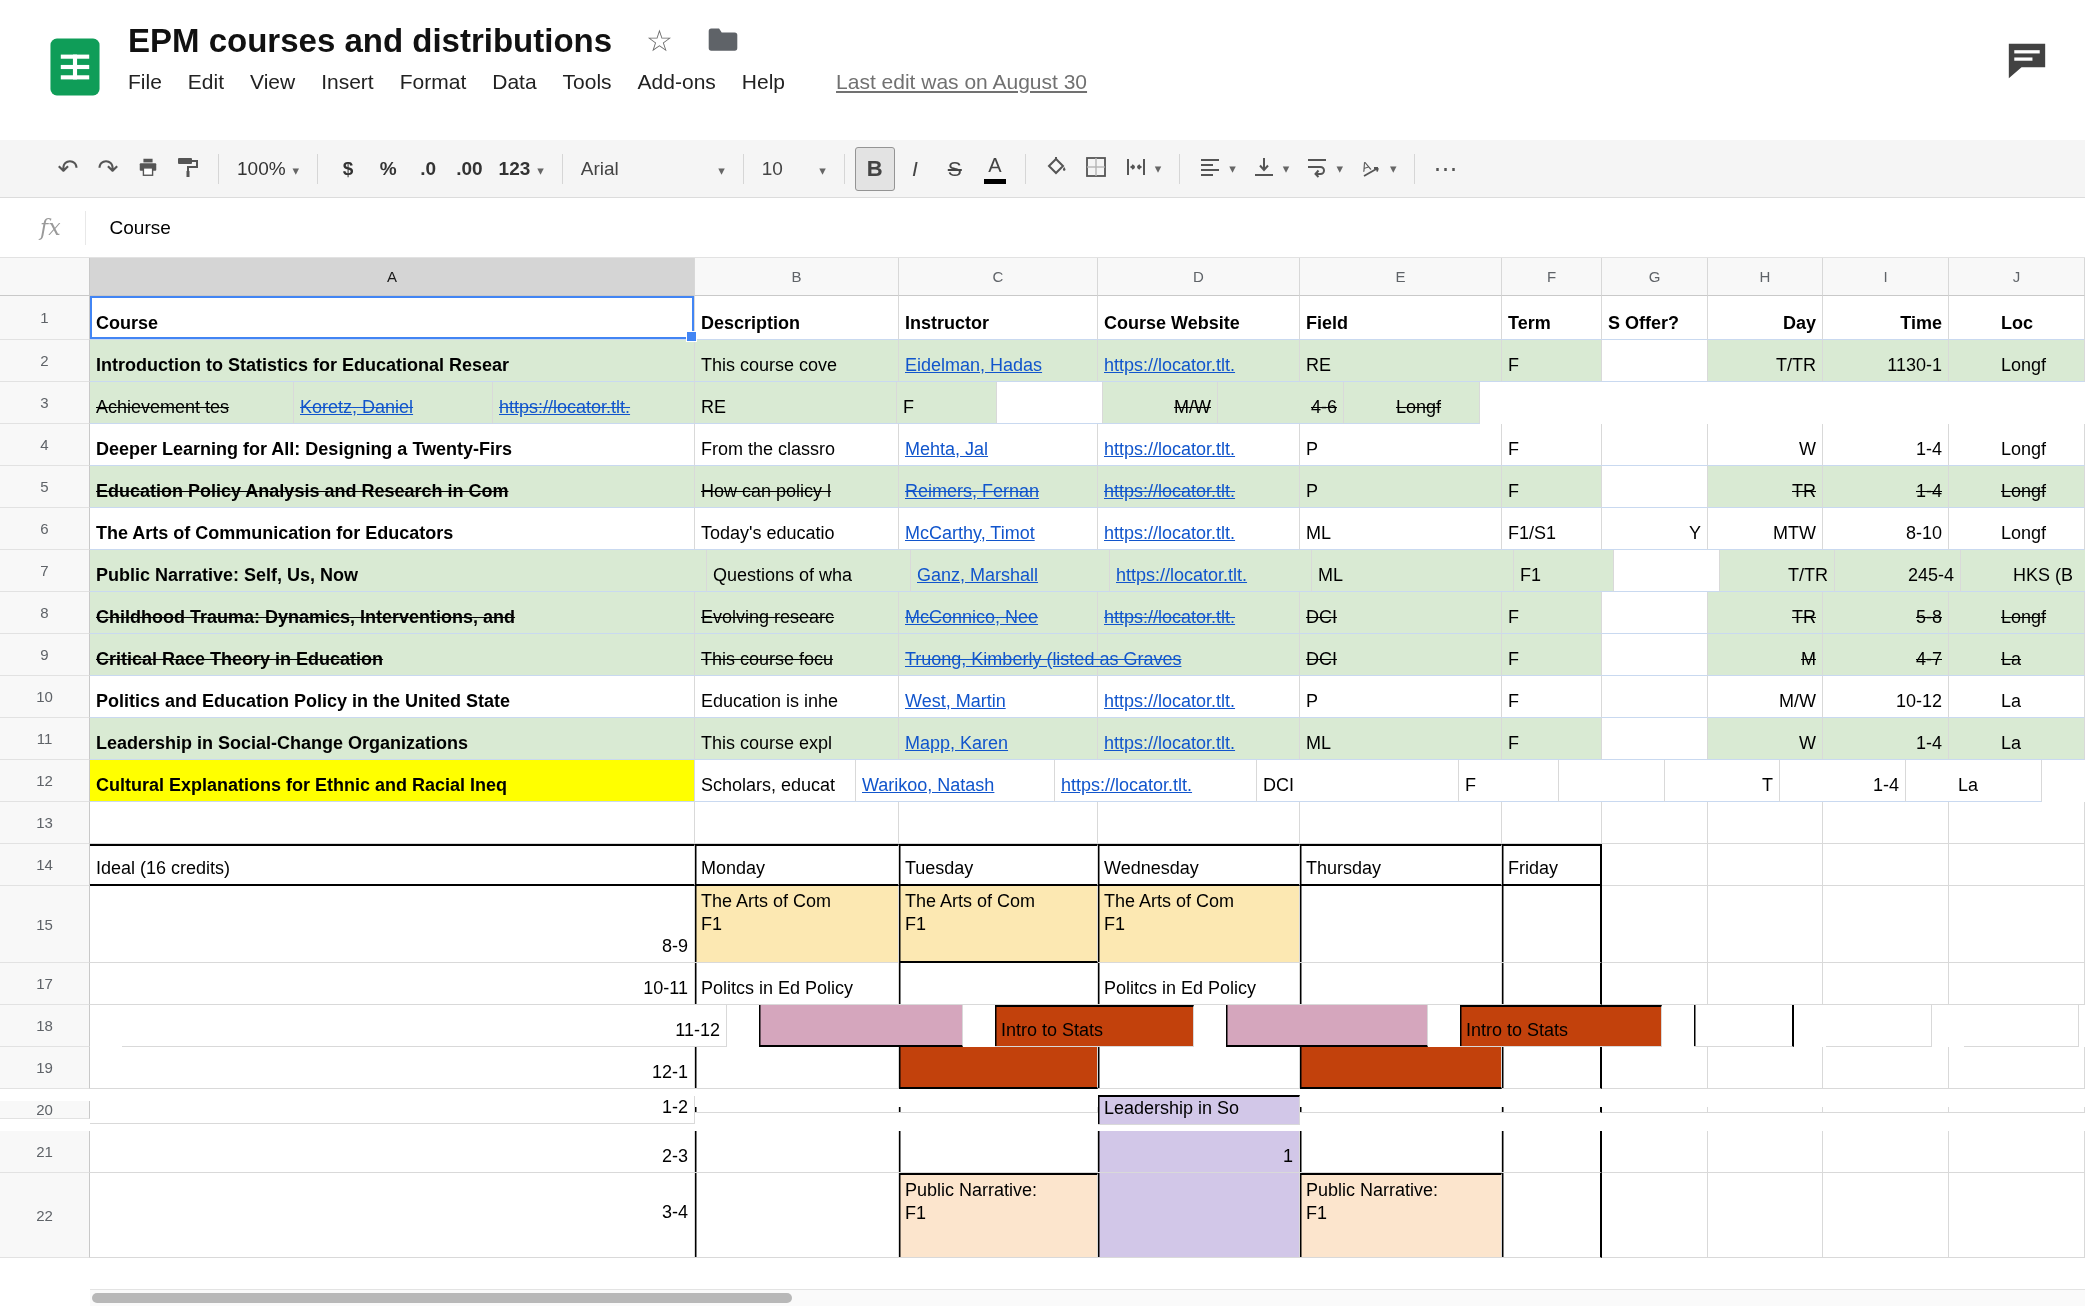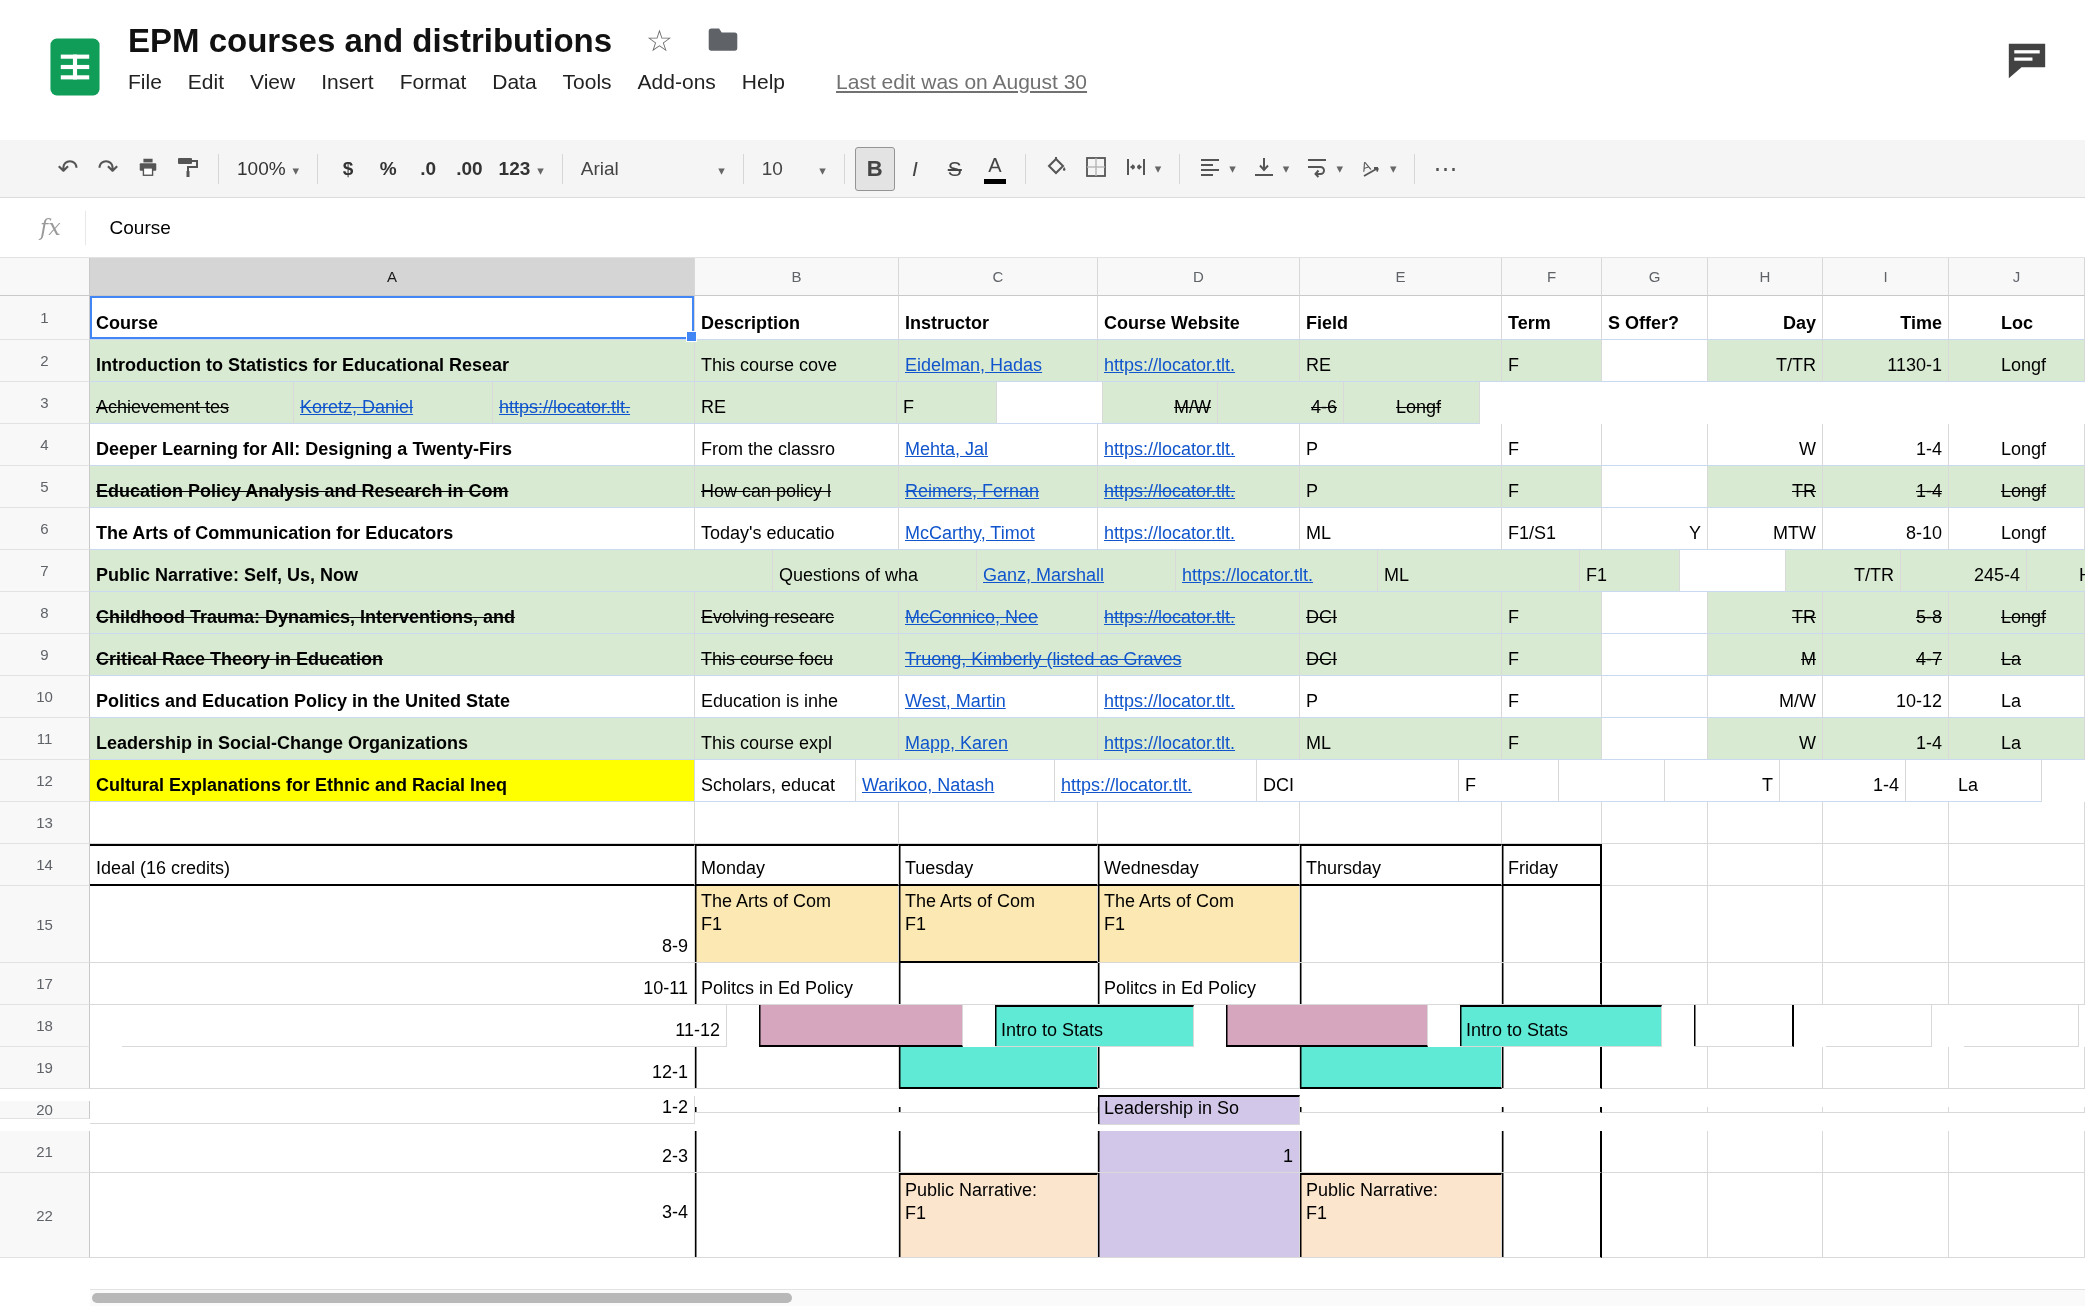--- a/index.html
+++ b/index.html
@@ -70,21 +70,21 @@
   .top{align-items:flex-start;padding-top:4px}
   .mid{align-items:center}
   .pre .ct{white-space:pre-line}
   .link{color:#1155cc;text-decoration:underline}
   .strike{text-decoration:line-through}
   .link.strike{text-decoration:underline line-through}
   .green{background:#d9ead3}
   .yellow{background:#ffff00}
   .tan{background:#fce8b2}
   .pink{background:#d5a6bd}
-  .blue{background:#5eead4}
+  .blue{background:#c2410c}
   .lav{background:#d2c7e8}
   .peach{background:#fce5cd}
   .jpad{padding-left:52px}
   .ov{overflow:visible;z-index:3}
   .ov .ct{overflow:visible}
   .sv{box-shadow:inset 1.5px 0 0 #000}
   .svr{border-right:2px solid #000}
   .bt{border-top:2px solid #000}
   .bb{border-bottom:2px solid #000}
   .blu .cell{border-bottom-color:#c9d9f0}
@@ -503,21 +503,21 @@
         </div>
         <div class="cell right" style="width: 126px;">
           <span class="ct">8-10</span>
         </div>
         <div class="cell jpad" style="width: 136px;">
           <span class="ct">Longf</span>
         </div>
       </div>
       <div class="g-row blu" style="height: 42px;">
         <div class="rowhdr">7</div>
-        <div class="cell bold green" style="width: 683px;">
+        <div class="cell bold green" style="width: 617px;">
           <span class="ct">Public Narrative: Self, Us, Now</span>
         </div>
         <div class="cell green" style="width: 204px;">
           <span class="ct">Questions of wha</span>
         </div>
         <div class="cell link green" style="width: 199px;">
           <span class="ct">Ganz, Marshall</span>
         </div>
         <div class="cell link green" style="width: 202px;">
           <span class="ct">https://locator.tlt.</span>

